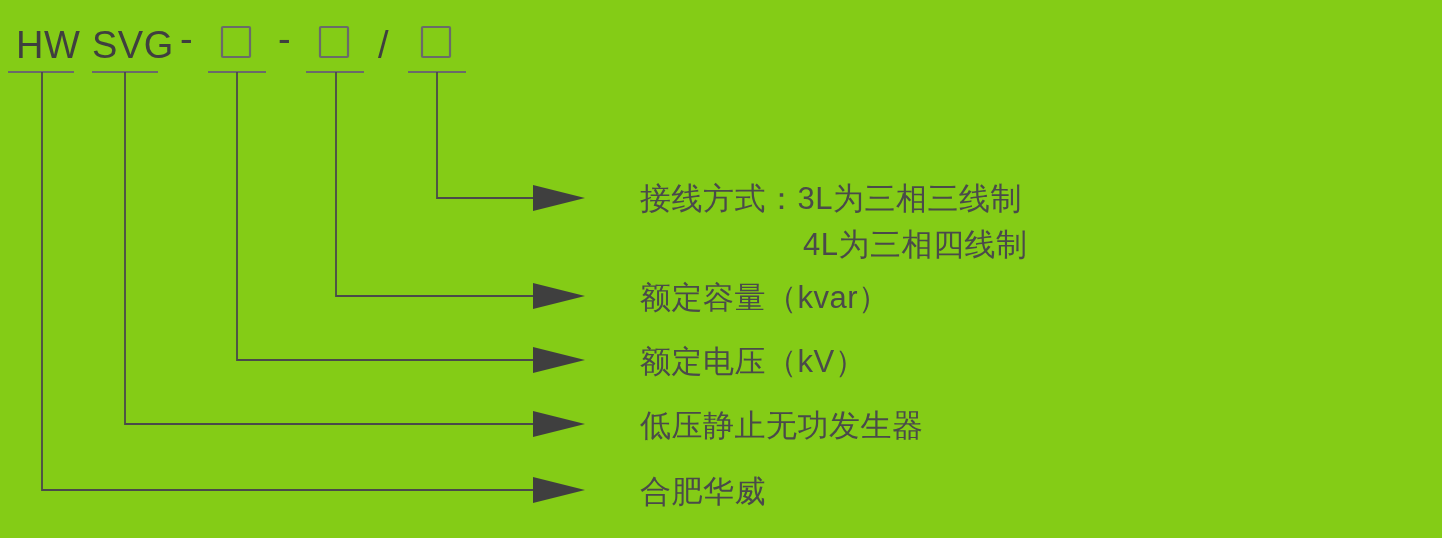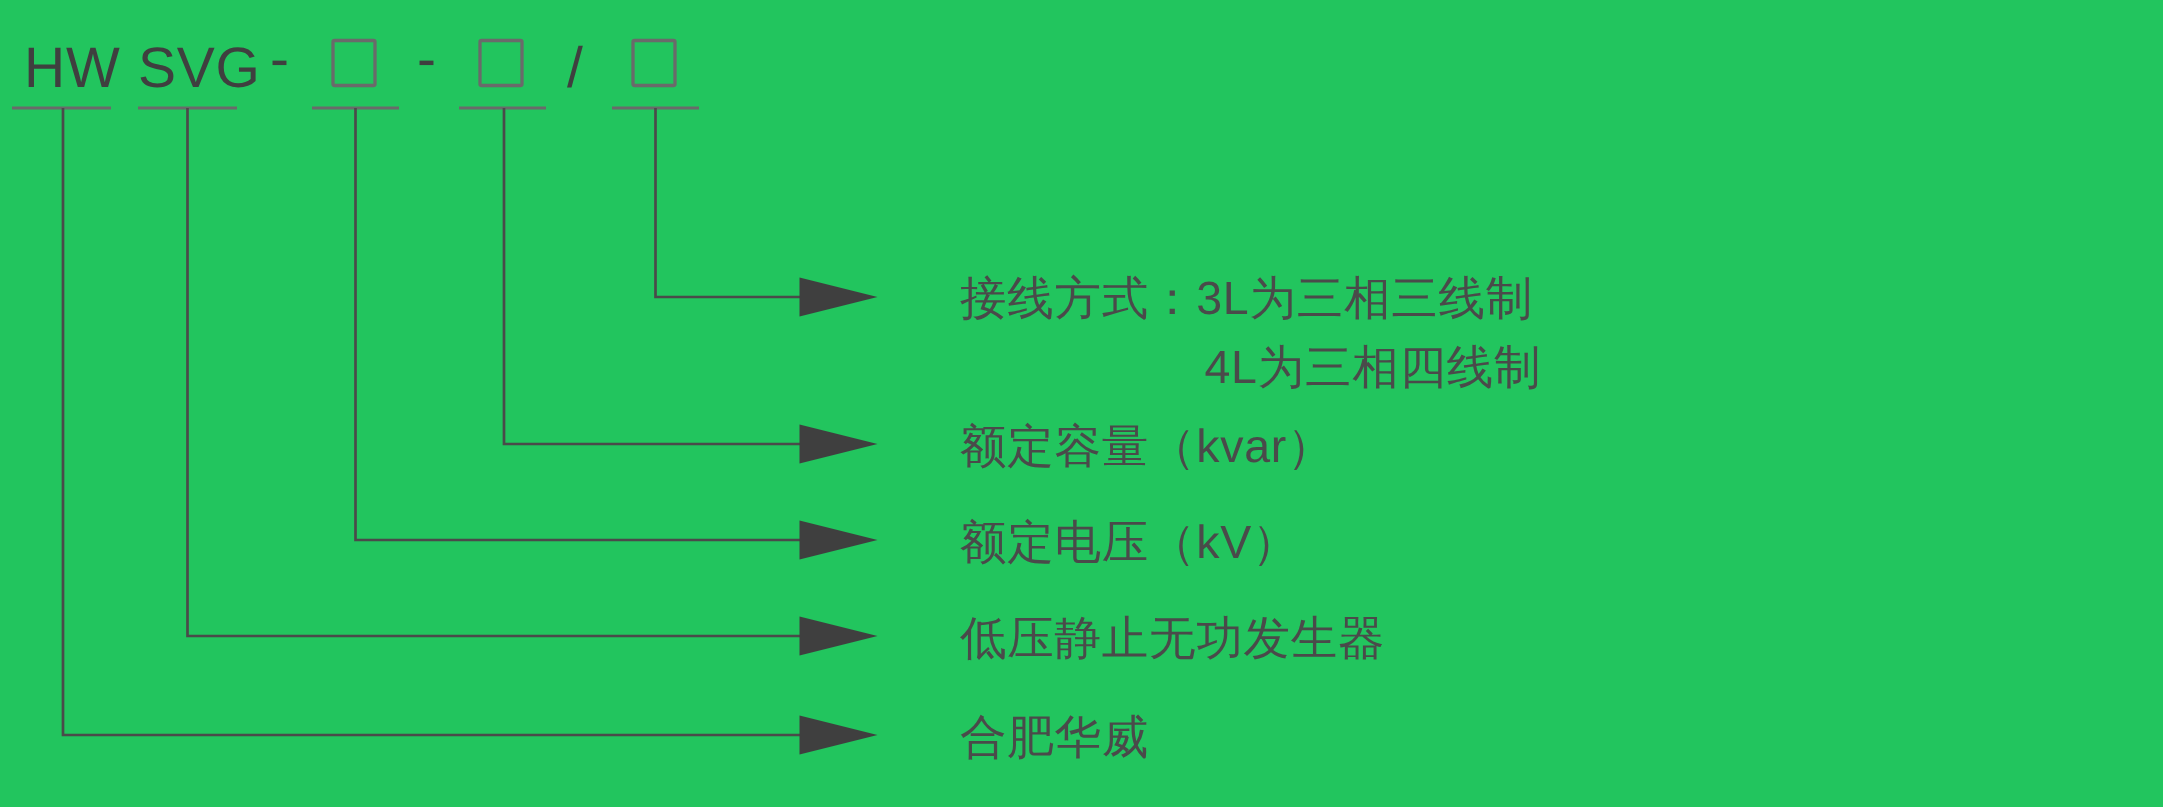--- a/index.html
+++ b/index.html
@@ -10,21 +10,21 @@
   body {
     width: 1442px;
     height: 538px;
     font-family: "Liberation Sans", "DejaVu Sans", sans-serif;
     overflow: hidden;
   }
   #diagram-root {
     position: relative;
     width: 1442px;
     height: 538px;
-    background: #22c55e;
+    background: #84cc16;
   }
   svg.diagram-svg {
     position: absolute;
     top: 0;
     left: 0;
     width: 1442px;
     height: 538px;
     display: block;
   }
   text.model-token {

